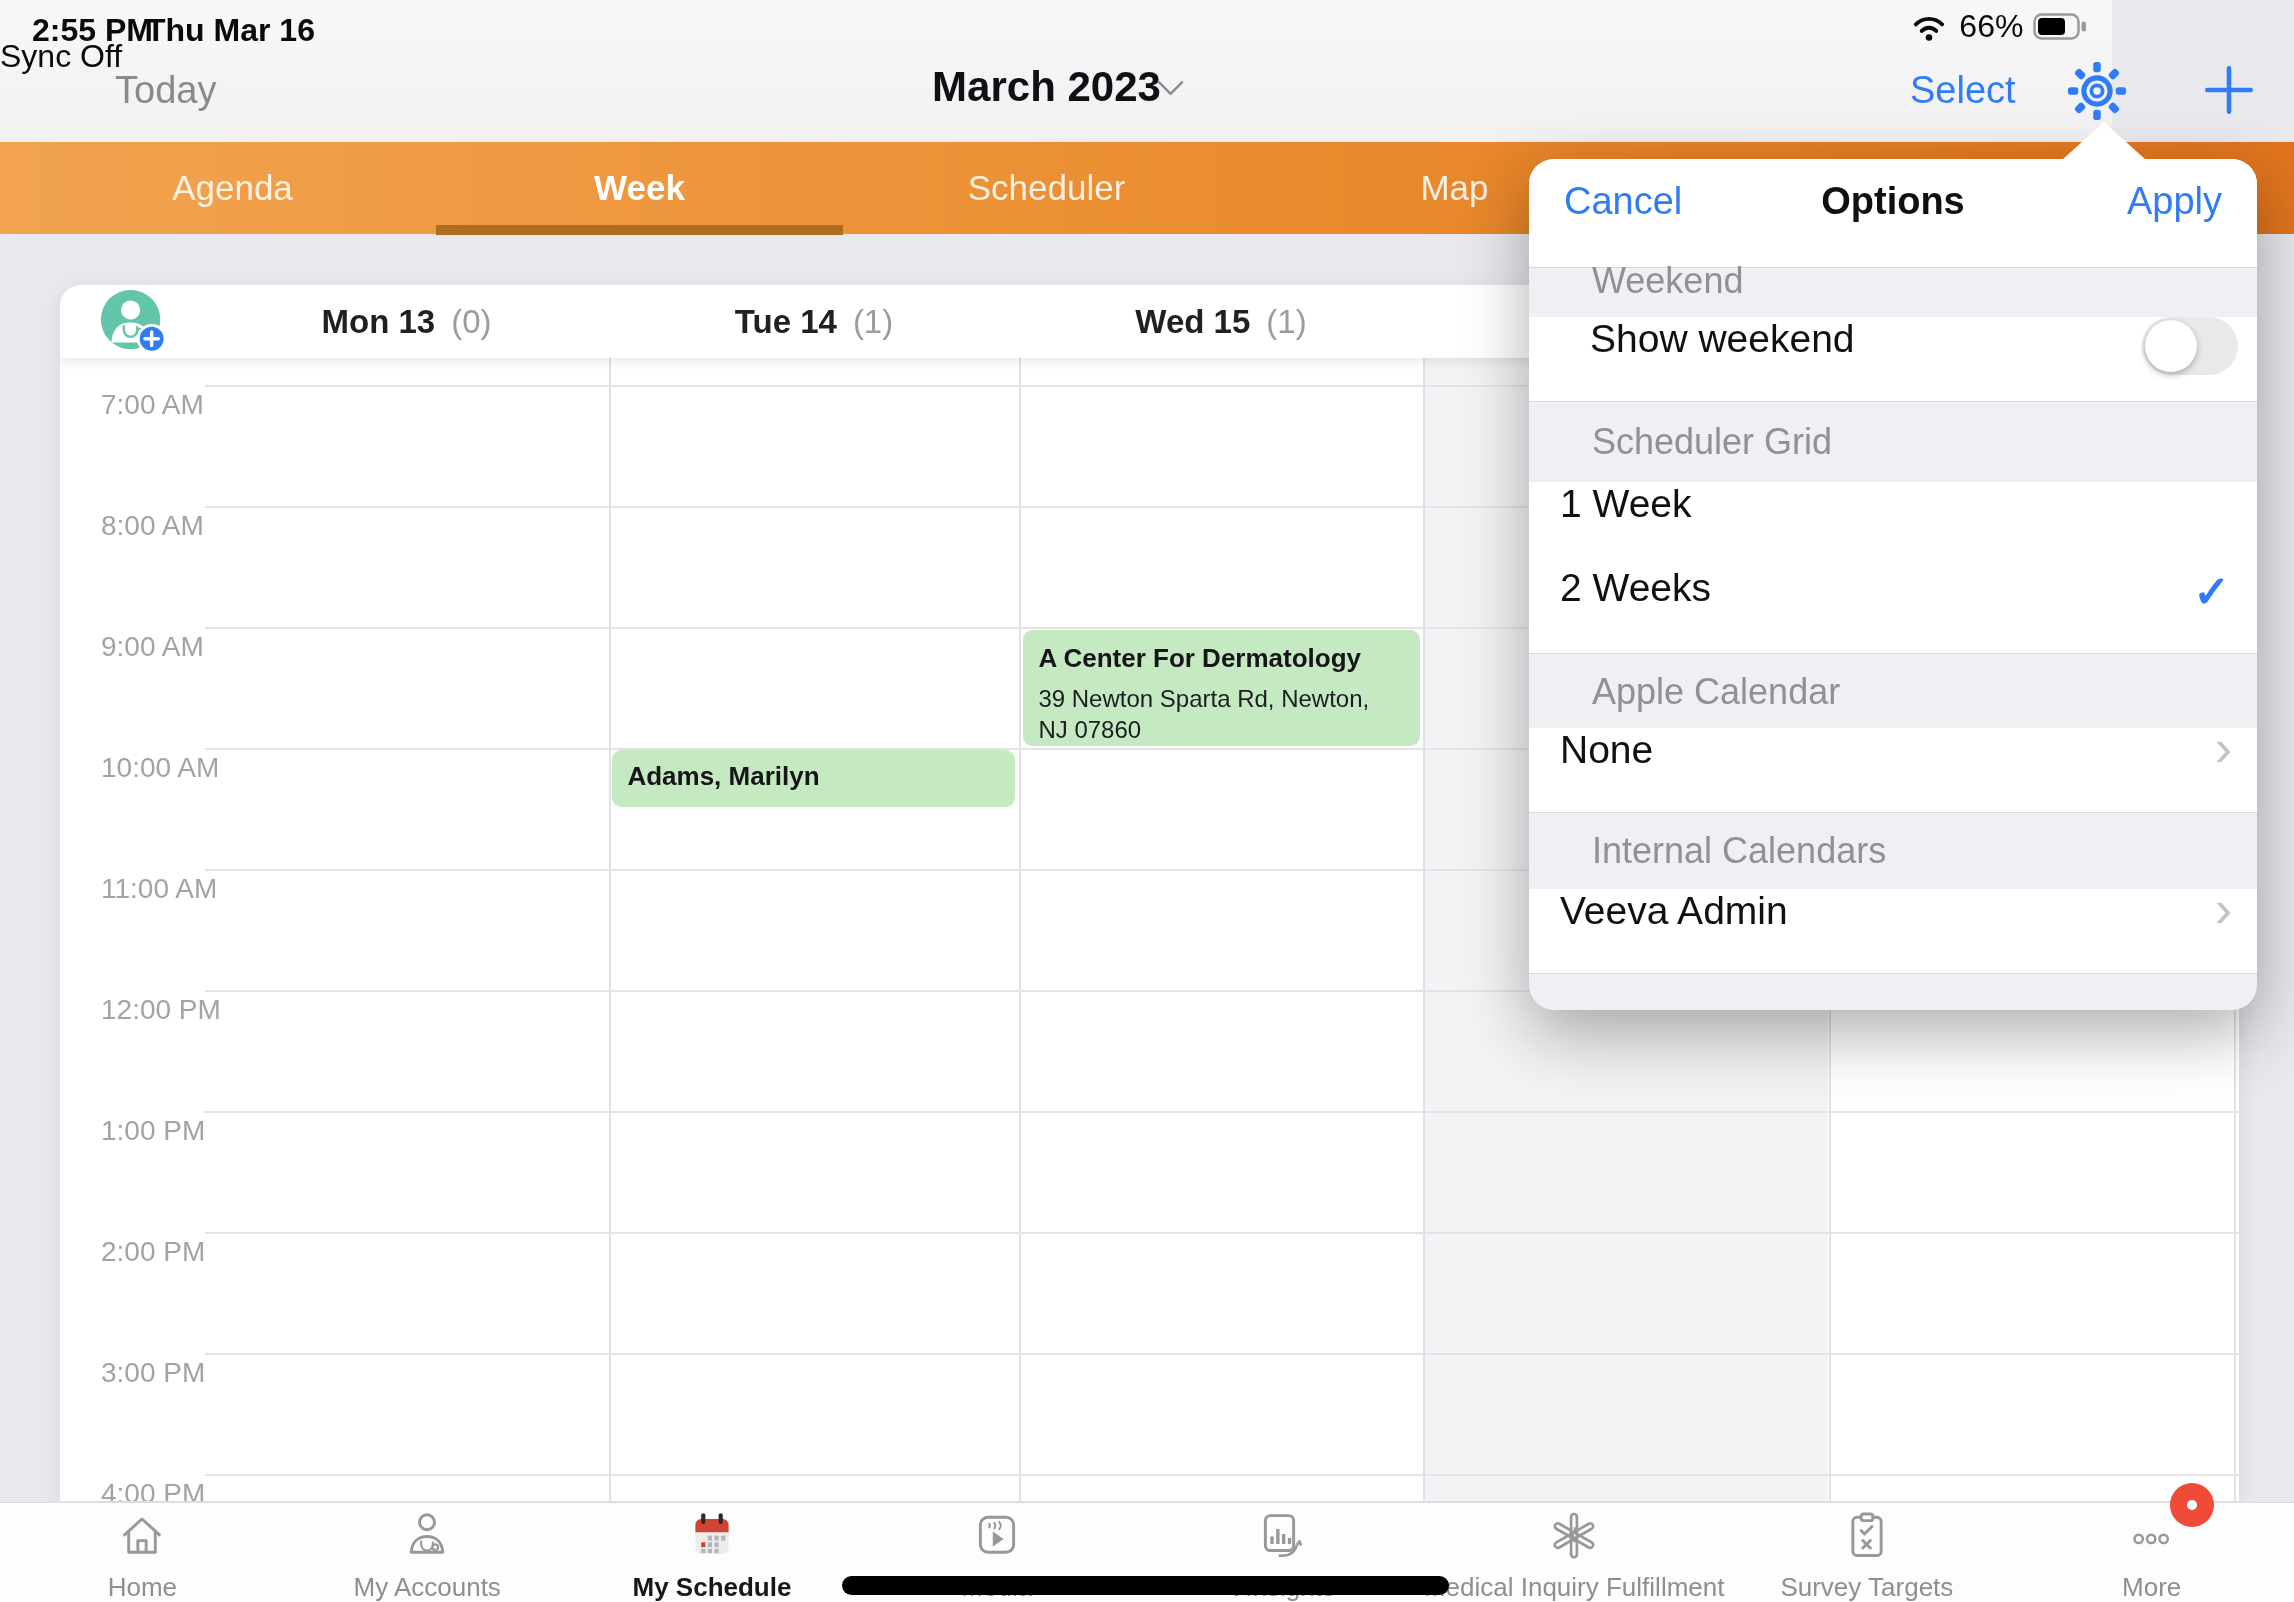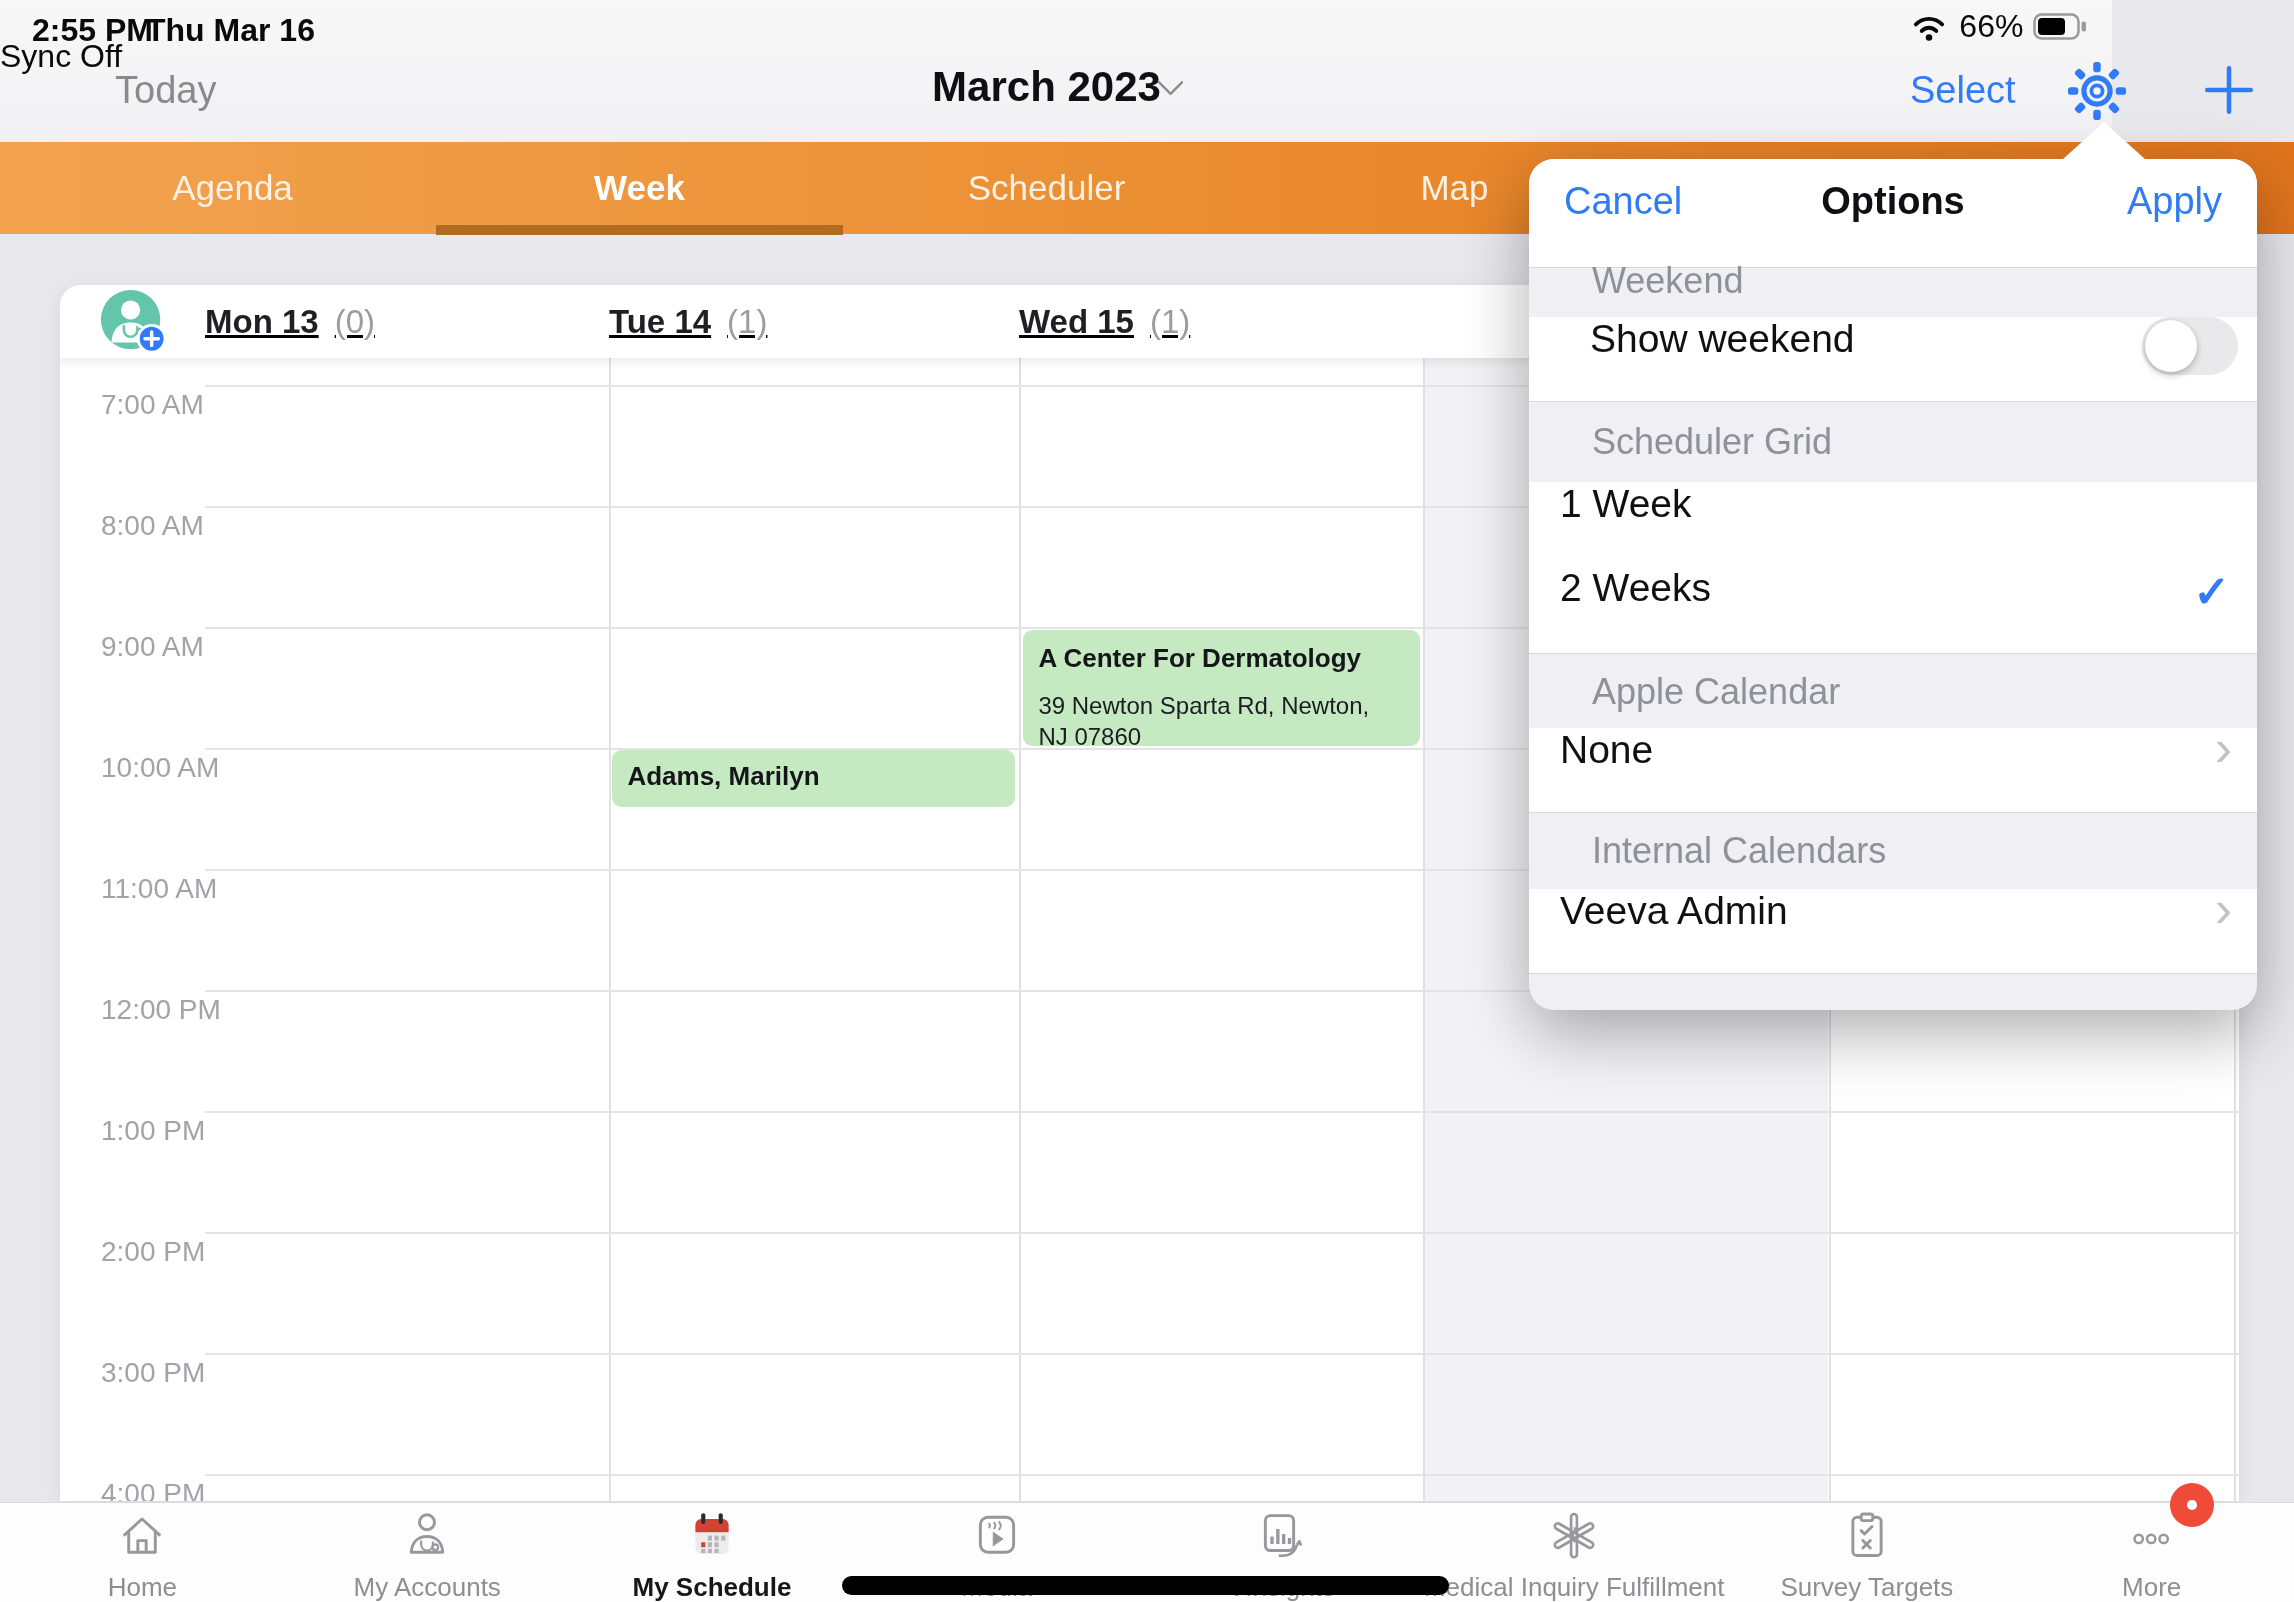--- a/index.html
+++ b/index.html
@@ -31,30 +31,30 @@
   .vtab { position:absolute; top:0; height:92px; width:407px; display:flex; align-items:center;
           justify-content:center; font-size:35px; color:rgba(255,246,236,0.95); }
   .vtab.active { color:#ffffff; font-weight:700; }
   .vtab-underline { position:absolute; left:436px; top:83px; width:407px; height:9.6px; background:#b06c20; }
 
   
   #card { position:absolute; left:60px; top:285px; width:2179px; height:1216px; background:#fff;
           border-radius:21px 21px 0 0; overflow:hidden; box-shadow:0 5.8px 23px rgba(0,0,0,0.08); }
   #card-header { position:absolute; left:0; top:0; width:2179px; height:73px; background:#fff;
                  box-shadow:0 5.8px 9.6px rgba(0,0,0,0.07); z-index:5; }
-  .day-head { position:absolute; top:0; height:73px; display:flex; align-items:center; gap:16px;text-decoration:underline; }
+  .day-head { position:absolute; top:0; height:73px; display:flex; align-items:center; justify-content:center; gap:16px; }
   .day-name { font-size:33px; font-weight:700; color:#1f1f24; }
   .day-count { font-size:33px; color:#9b9ba1; }
   .today-tint { position:absolute; left:1363px; top:73px; width:405px; bottom:0; background:#f3f3f6; }
   .vline { position:absolute; top:73px; bottom:0; width:1.9px; background:#e1e1e5; }
   .hline { position:absolute; left:145px; right:0; height:1.9px; background:#e4e4e8; }
   .tlabel { position:absolute; left:41px; width:144px; font-size:28px; color:#a2a2a8; white-space:nowrap; }
   .event { position:absolute; background:#c5eac2; border-radius:9.6px; padding:11.5px 15.4px; overflow:hidden; }
   .ev-title { font-size:26px; font-weight:700; color:#15151a; line-height:1.3; }
-  .ev-addr { font-size:24px; color:#1c1c22; line-height:1.3; margin-top:15px; }
+  .ev-addr { font-size:24px; color:#1c1c22; line-height:1.3; margin-top:8px; }
   #avatar { position:absolute; left:38px; top:1.9px; width:69px; height:69px; }
 
   
   #pop-arrow { position:absolute; left:2062px; top:122px; width:0; height:0; z-index:20;
                border-left:42px solid transparent; border-right:42px solid transparent;
                border-bottom:38px solid #ffffff; }
   #popover { position:absolute; left:1529px; top:159px; width:728px; height:851px; background:#efeff4;
              border-radius:25px; z-index:19; overflow:hidden; box-shadow:0 23px 67px rgba(0,0,0,0.32); }
   .pop-header { position:absolute; left:0; top:0; width:728px; height:109px; background:#fff;
                 border-bottom:1.9px solid #d8d8dc; }

